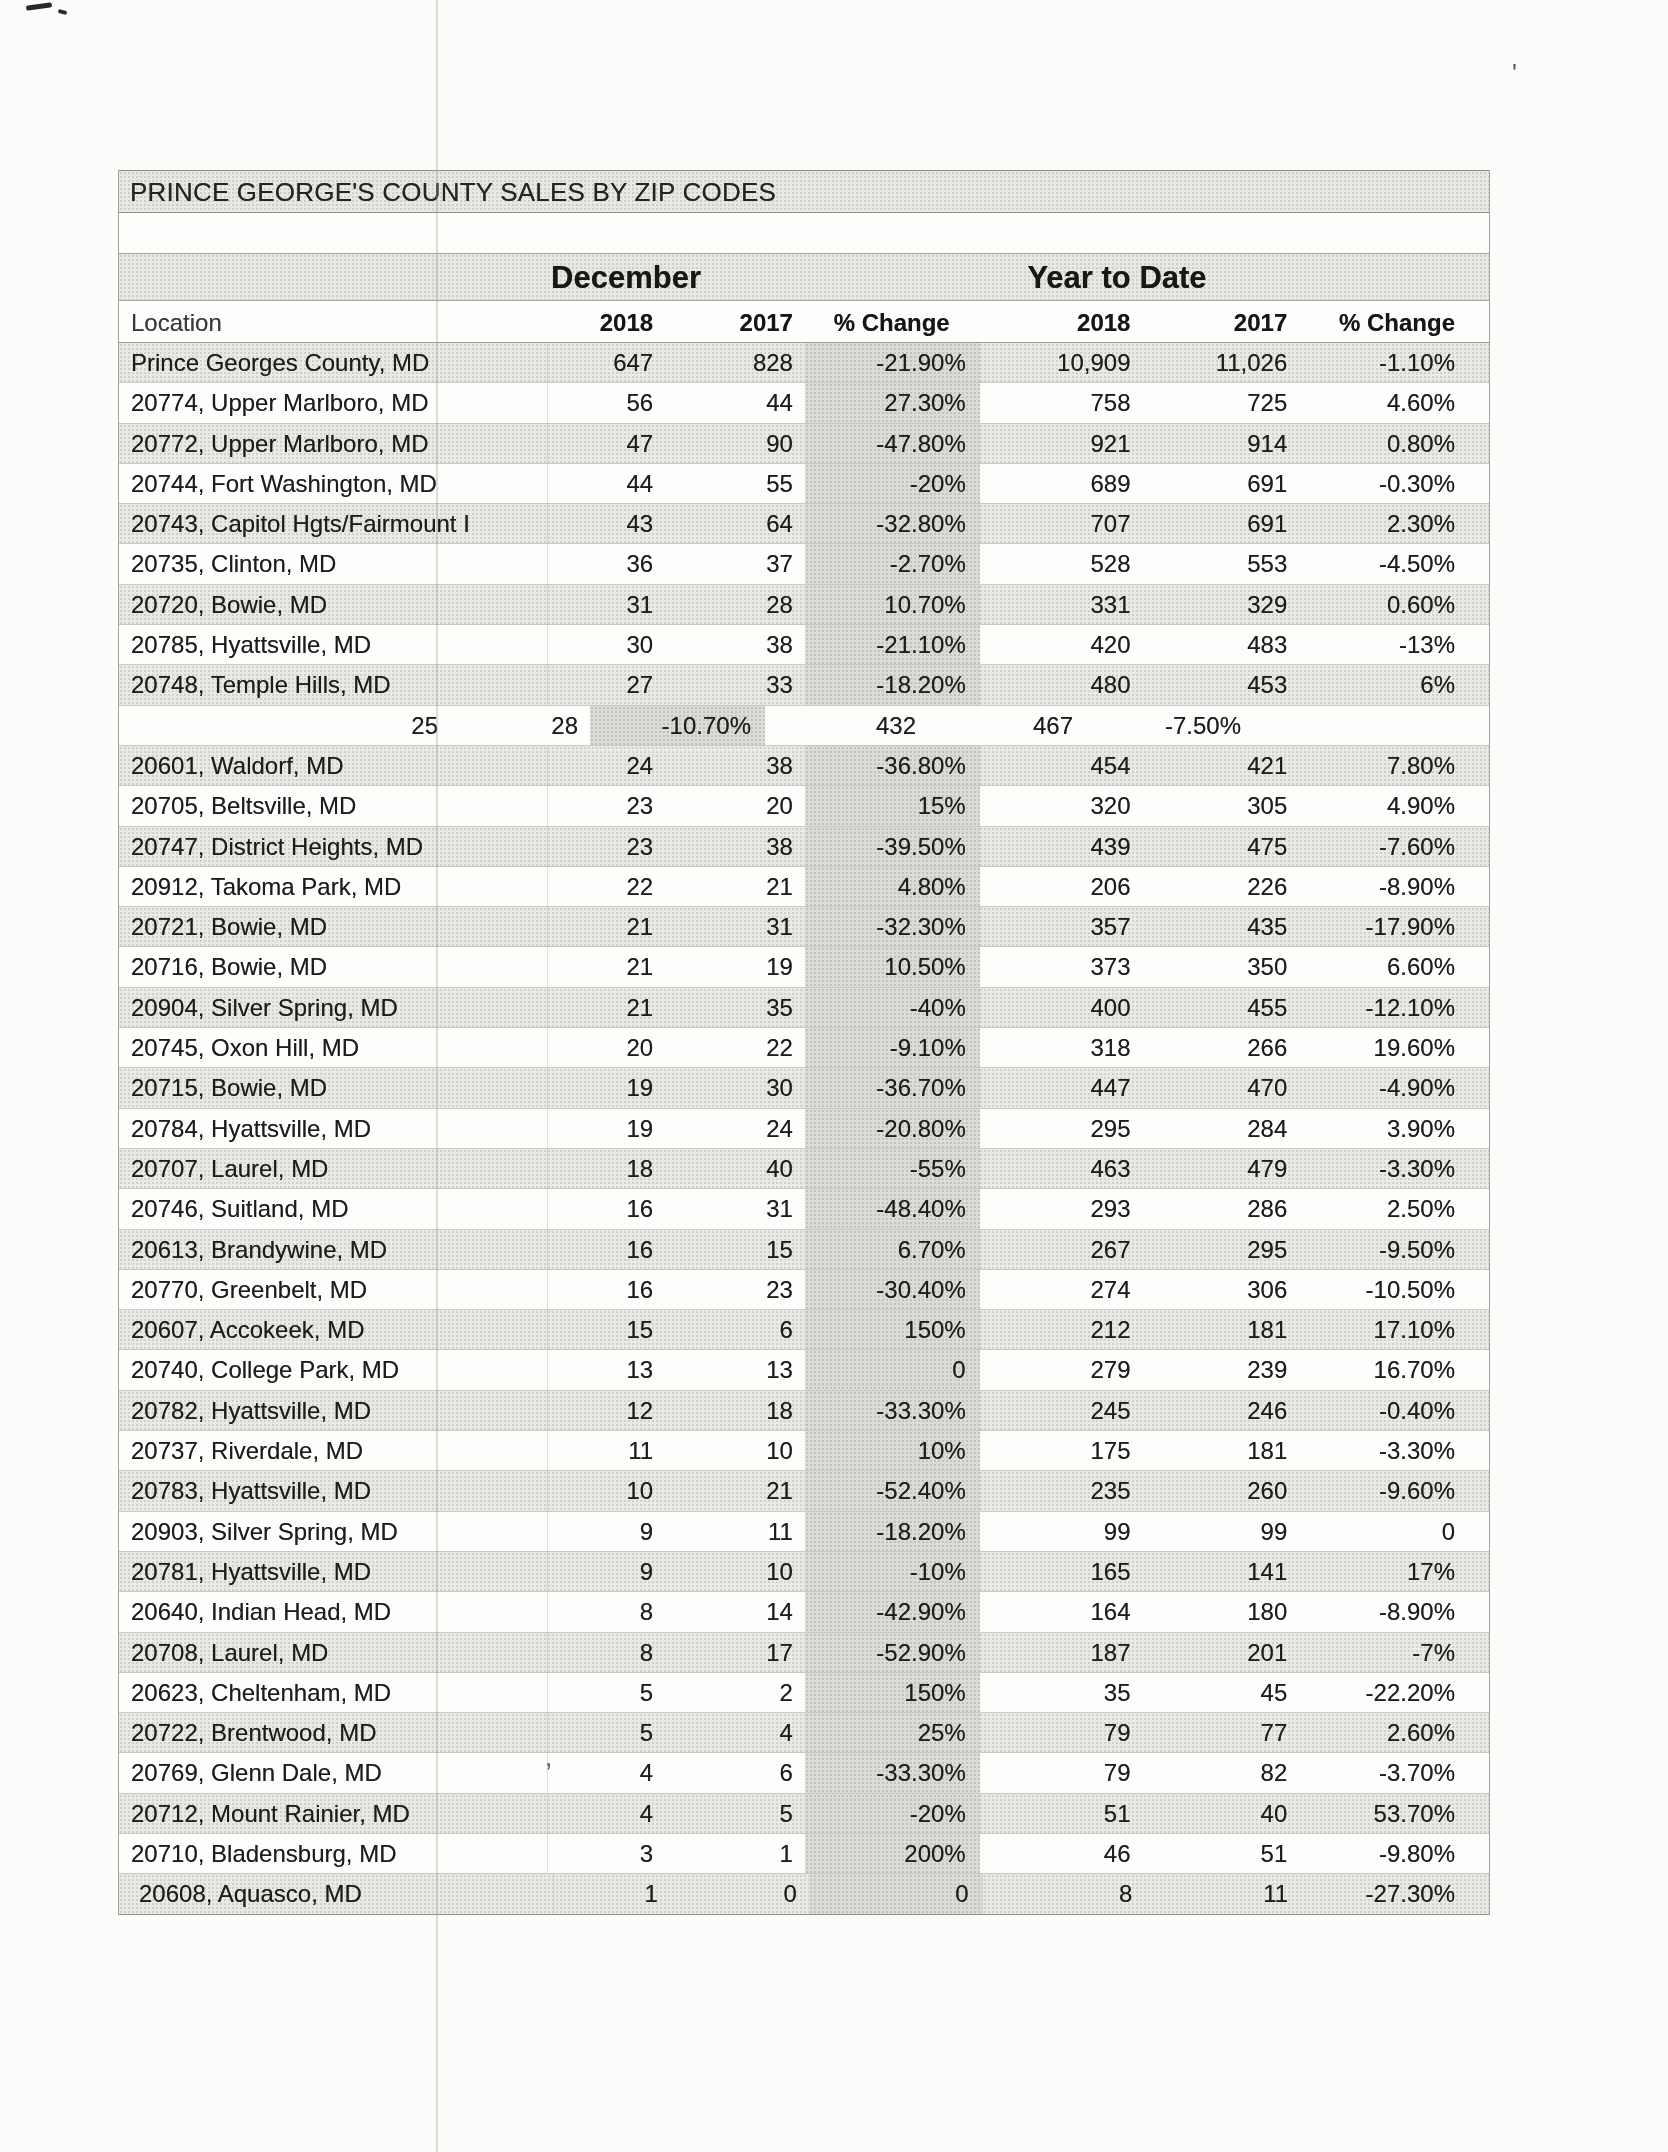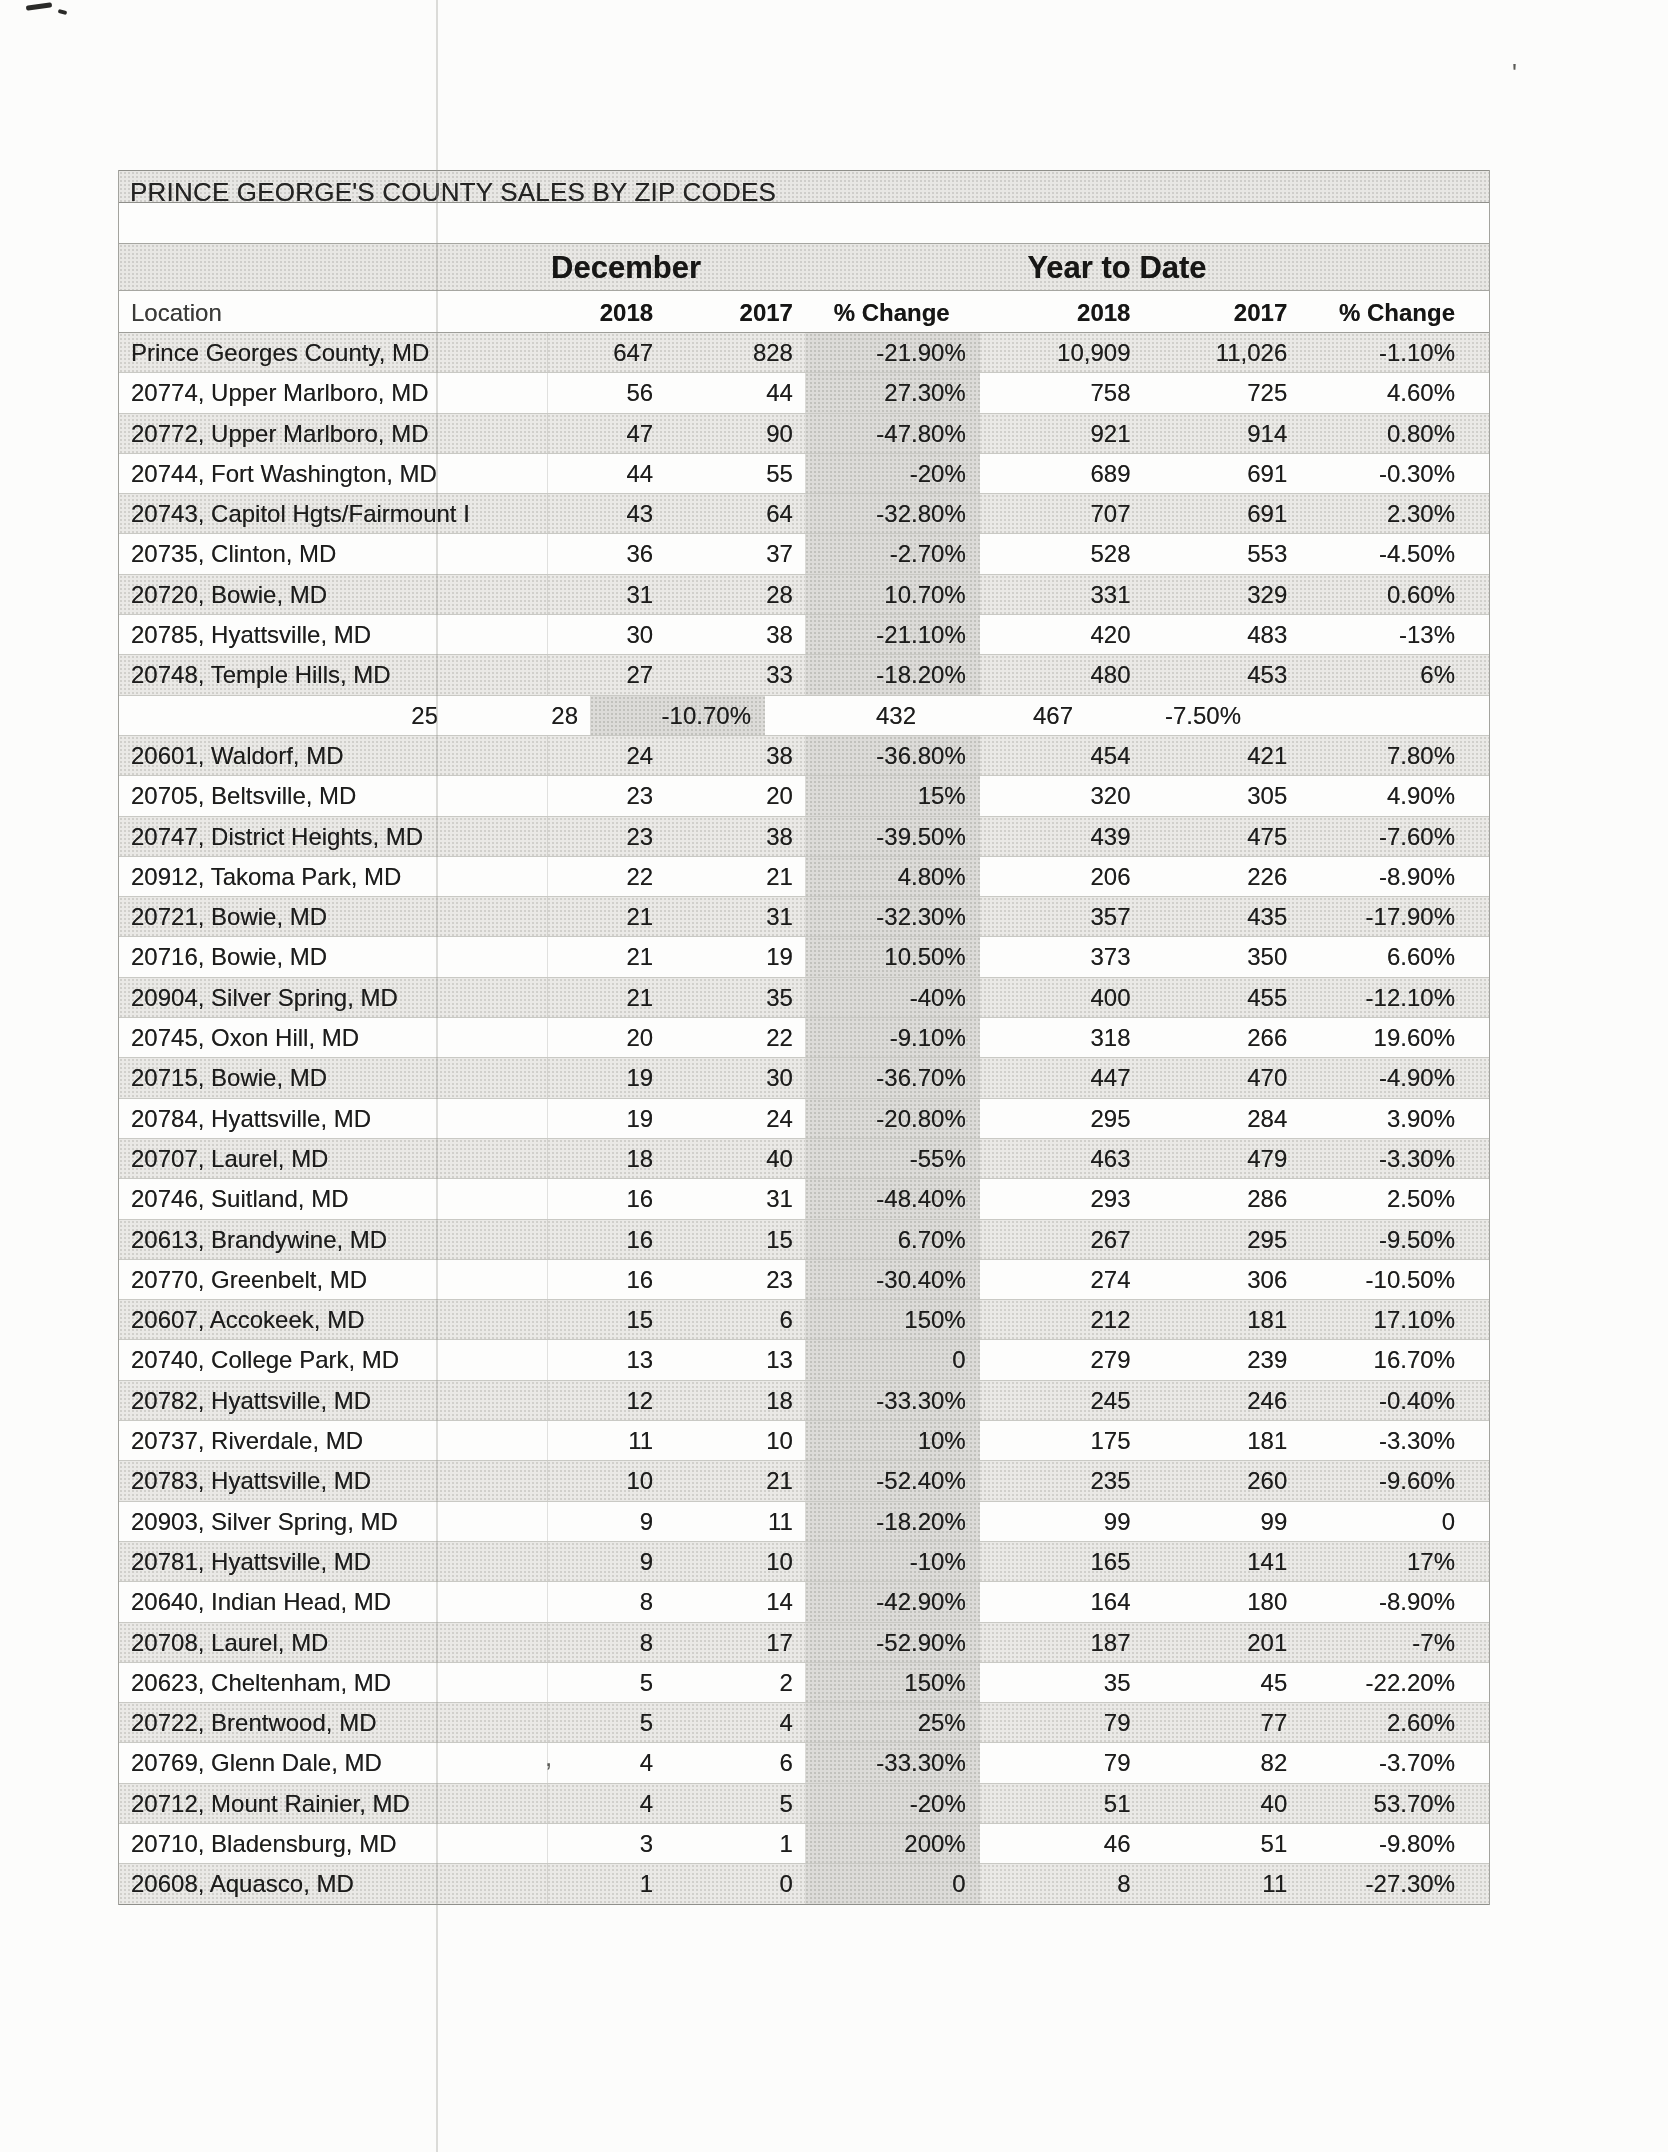--- a/index.html
+++ b/index.html
@@ -32,21 +32,21 @@
   }
 
   .sheet{
     position:absolute;left:118px;top:170px;width:1372px;
     border-left:1px solid #a3a39e;border-right:1px solid #a3a39e;
     z-index:2;
     text-shadow:0 0 0.5px rgba(25,25,25,0.55);
   }
 
   .title-bar{
-    height:33px;line-height:42px;
+    height:43px;line-height:42px;
     background-color:#e8e7e4;
     border-top:1px solid #8f8f8a;border-bottom:1px solid #8f8f8a;
     padding-left:11px;font-size:26px;letter-spacing:0.2px;color:#242423;
   }
 
   .spacer-row{height:40px;background:#fdfdfc;}
 
   .month-band{
     position:relative;height:48px;
     background-color:#e8e7e4;
@@ -84,21 +84,21 @@
     background-image:radial-gradient(rgba(118,118,112,0.22) 1px, rgba(0,0,0,0) 1.45px);
     background-size:4px 4px;
   }
   .row .col-loc{border-right:1px solid rgba(150,150,144,0.28);}
   
   .row .col-dchg{
     background-color:#dcdbd8;
     background-image:radial-gradient(rgba(110,110,104,0.24) 1px, rgba(0,0,0,0) 1.45px);
     background-size:4px 4px;
   }
-  .rows-wrap .row:last-child{border-bottom:1px solid #8f8f8a;}
+  .rows-wrap .row:last-child{border-bottom:1px solid #8f8f8a;padding-left:8px;}
 </style>
 </head>
 <body>
 
 <div>
 
   <div class="fold-line"></div>
   <div class="speck speck-1"></div>
   <div class="speck speck-2"></div>
   <div class="artifact artifact-apostrophe">'</div>

